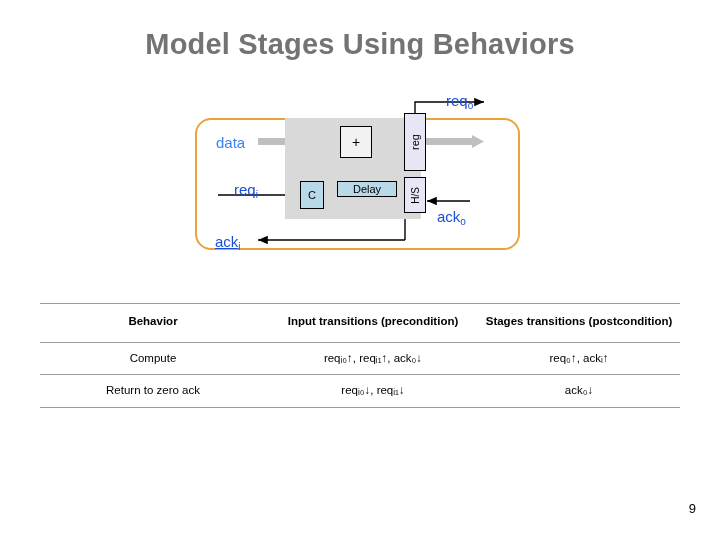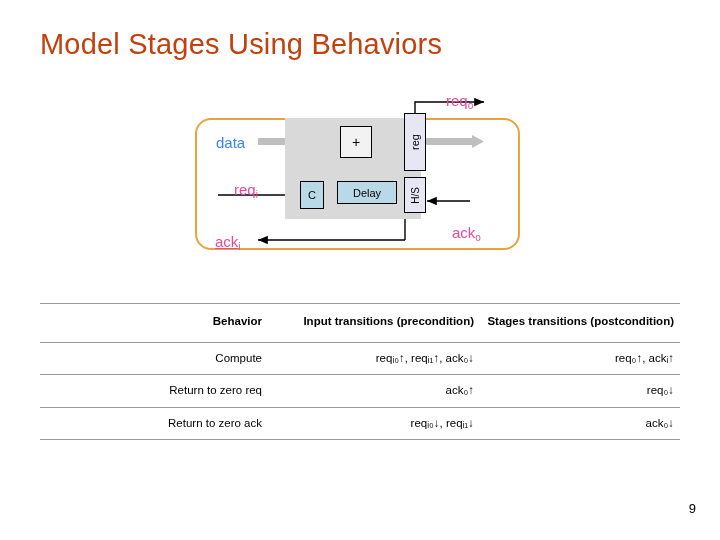--- a/index.html
+++ b/index.html
@@ -19,24 +19,24 @@
     left: 0; top: 0;
     width: 720px;
     height: 540px;
   }
   
   .title {
     position: absolute;
     left: 40px;
     top: 28px;
     width: 640px;
-    text-align: left;
+    text-align: center;
     font-size: 29px;
-    font-weight: normal;
-    color: #c2410c;
+    font-weight: bold;
+    color: #737373;
     letter-spacing: 0.2px;
     white-space: nowrap;
   }
   
   .diagram {
     position: absolute;
     left: 0;
     top: 88px;
     width: 720px;
     height: 185px;
@@ -97,40 +97,40 @@
     left: 300px;
     top: 93px;
     width: 24px;
     height: 28px;
     background: #B9D9E8;
   }
   .box-delay {
     left: 337px;
     top: 93px;
     width: 60px;
-    height: 23px;
+    height: 16px;
     background: #B9D9E8;
   }
   .box-hs {
     left: 404px;
     top: 89px;
     width: 22px;
     height: 36px;
     background: #E6E6F5;
   }
   .box-hs span {
     transform: rotate(-90deg);
     white-space: nowrap;
     font-size: 10px;
   }
   
   .lbl {
     position: absolute;
     font-size: 15px;
-    color: #ec4899;
+    color: #1d4ed8;
     white-space: nowrap;
   }
   .lbl sub {
     font-size: 10px;
     vertical-align: baseline;
     position: relative;
     bottom: -3px;
   }
   .lbl-data {
     left: 216px;
@@ -145,42 +145,41 @@
     left: 215px;
     top: 145px;
     text-decoration: underline;
   }
   .lbl-reqo {
     left: 446px;
     top: 4px;
   }
   .lbl-acko {
     left: 437px;
-    top: 136px;
-    margin-left: 15px;
+    top: 120px;
   }
   
   .wires {
     position: absolute;
     left: 0; top: 0;
     width: 720px;
     height: 185px;
   }
   
   .tbl {
     position: absolute;
     left: 40px;
     top: 303px;
     width: 640px;
     border-collapse: collapse;
     font-size: 11.5px;
     color: #000000;
   }
   .tbl th, .tbl td {
-    text-align: right;
+    text-align: center;
     vertical-align: top;
     padding: 8px 6px 8px 4px;
     border-bottom: 1px solid #9a9a9a;
     line-height: 1.35;
   }
   .tbl thead th {
     font-weight: bold;
     padding-top: 10px;
     padding-bottom: 12px;
     border-bottom: 1px solid #9a9a9a;
@@ -310,25 +309,20 @@
         <th>Stages transitions (postcondition)</th>
       </tr>
     </thead>
     <tbody>
       <tr>
         <td>Compute</td>
         <td>reqᵢ₀↑, reqᵢ₁↑, ack₀↓</td>
         <td>req₀↑, ackᵢ↑</td>
       </tr>
       <tr>
-        <td>Return to zero req</td>
-        <td>ack₀↑</td>
-        <td>req₀↓</td>
-      </tr>
-      <tr>
         <td>Return to zero ack</td>
         <td>reqᵢ₀↓, reqᵢ₁↓</td>
         <td>ack₀↓</td>
       </tr>
     </tbody>
   </table>
 
   <div class="pageno">9</div>
 
 </div>

